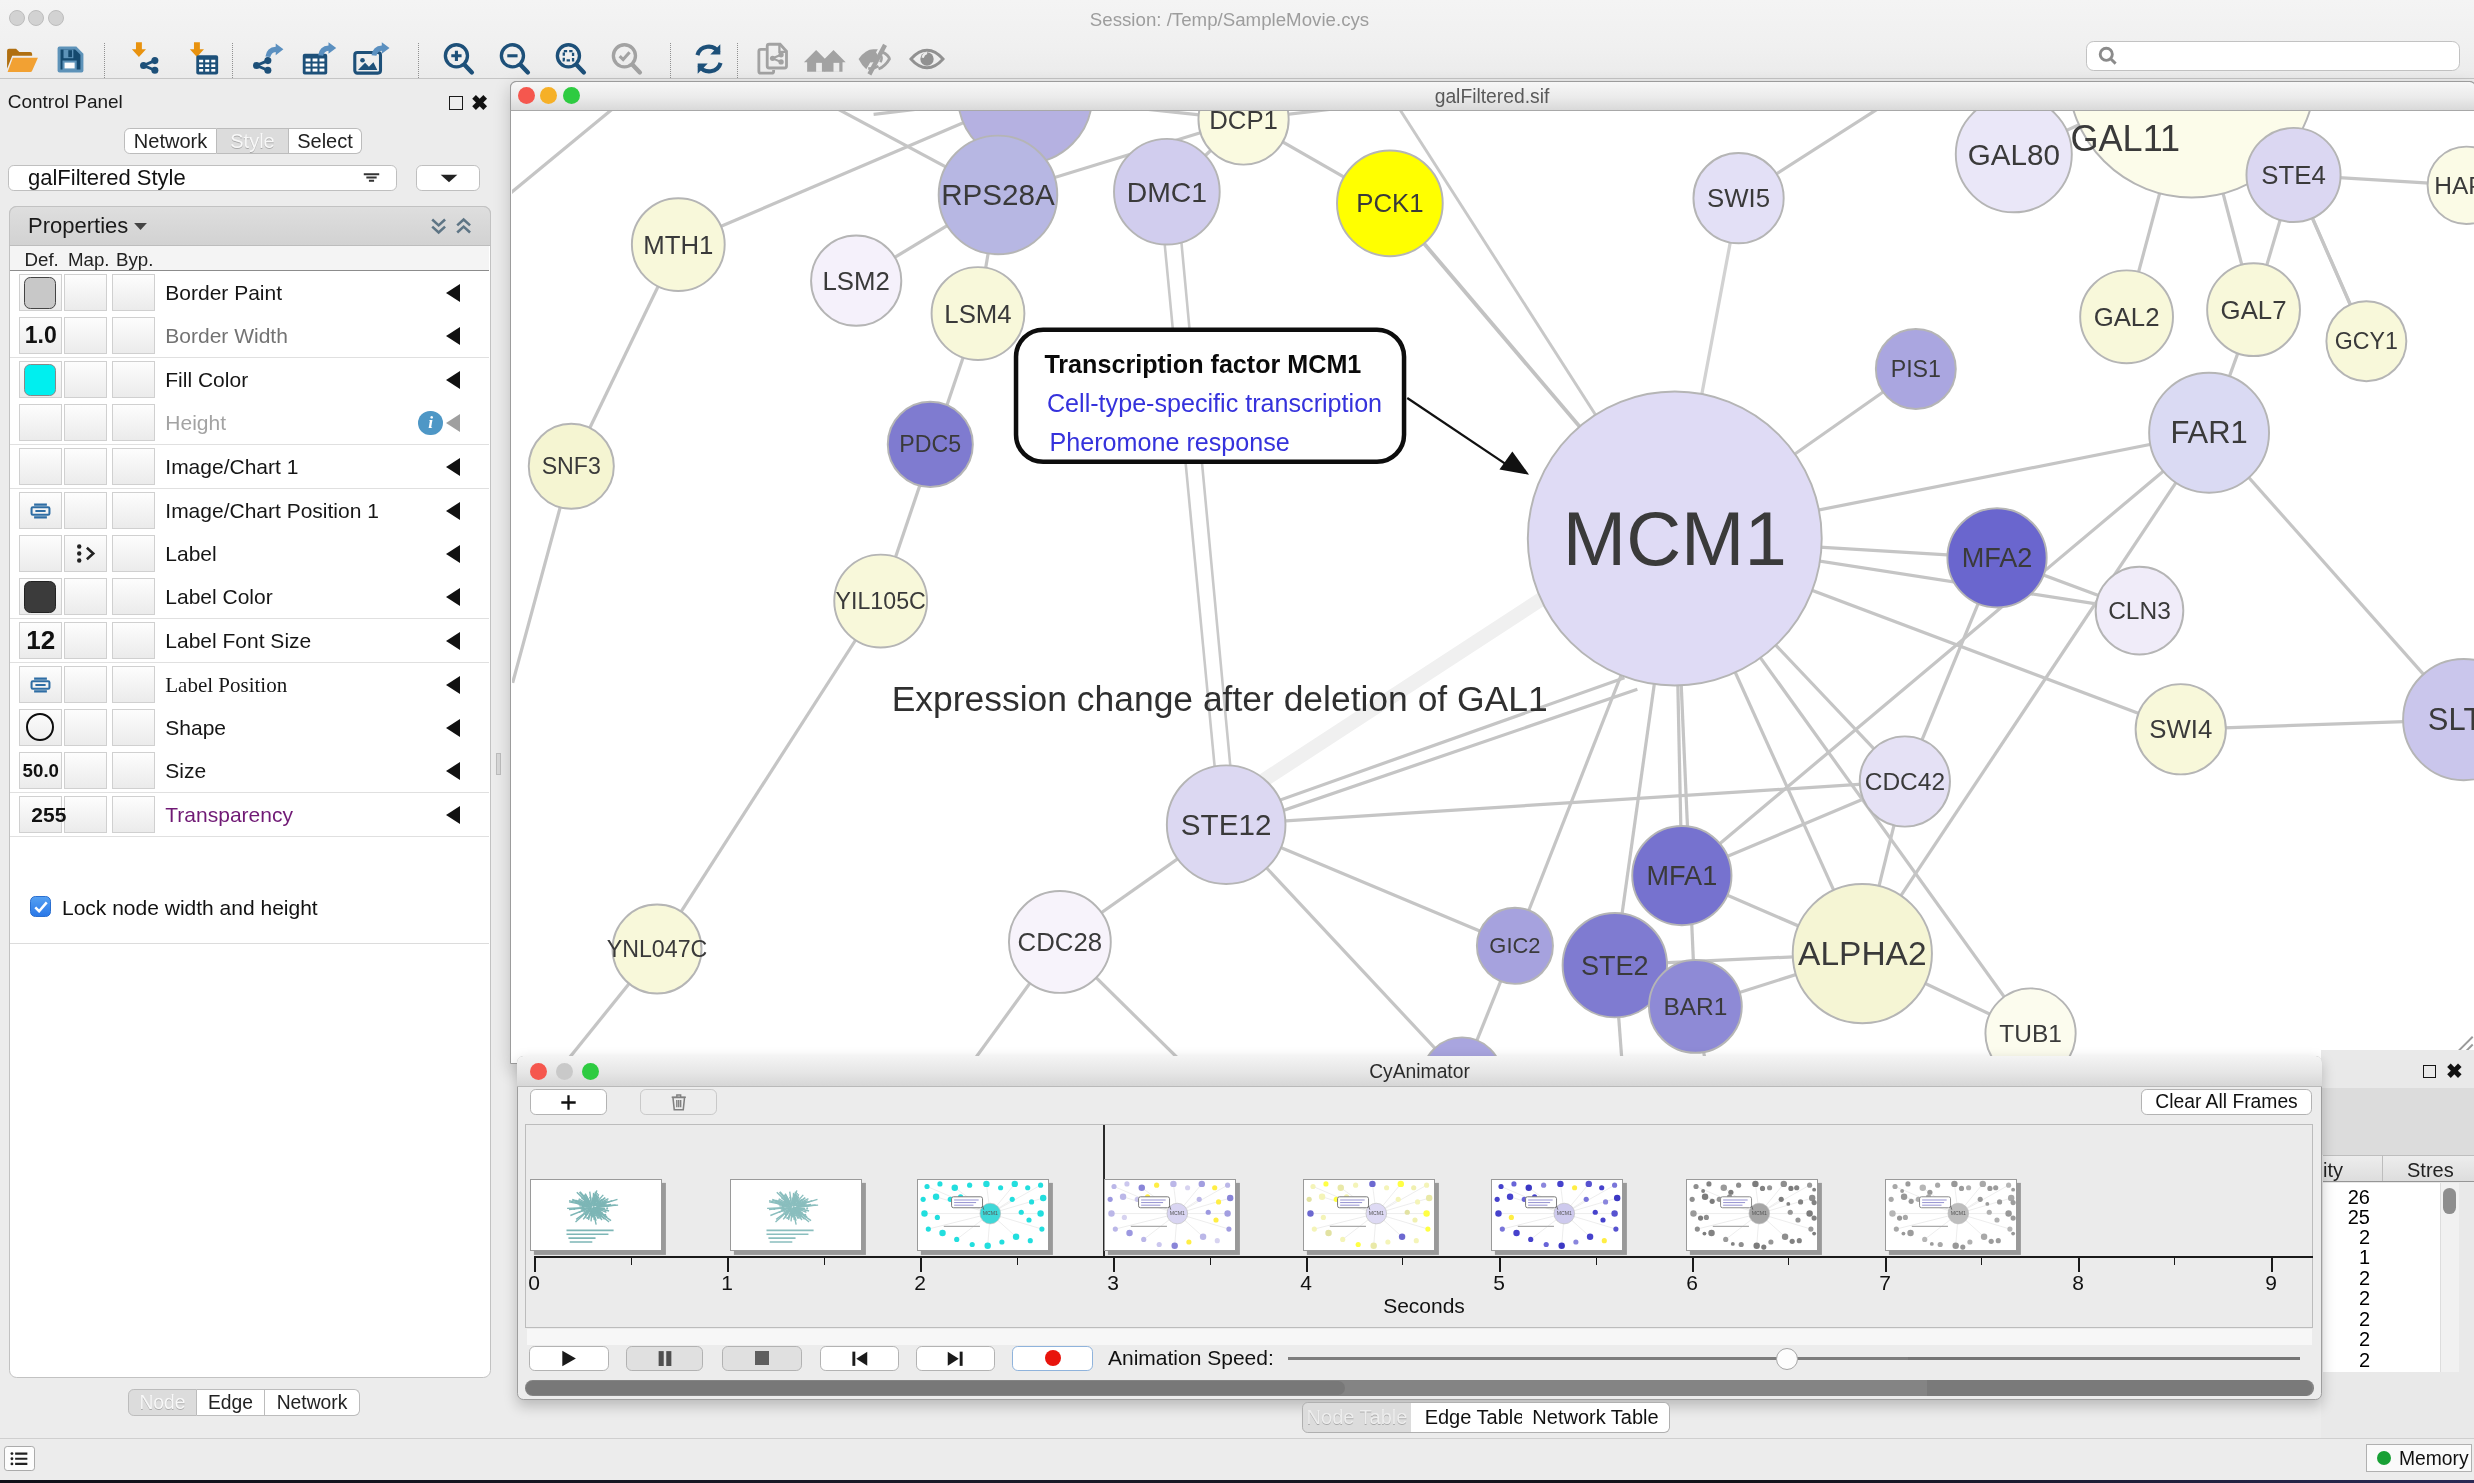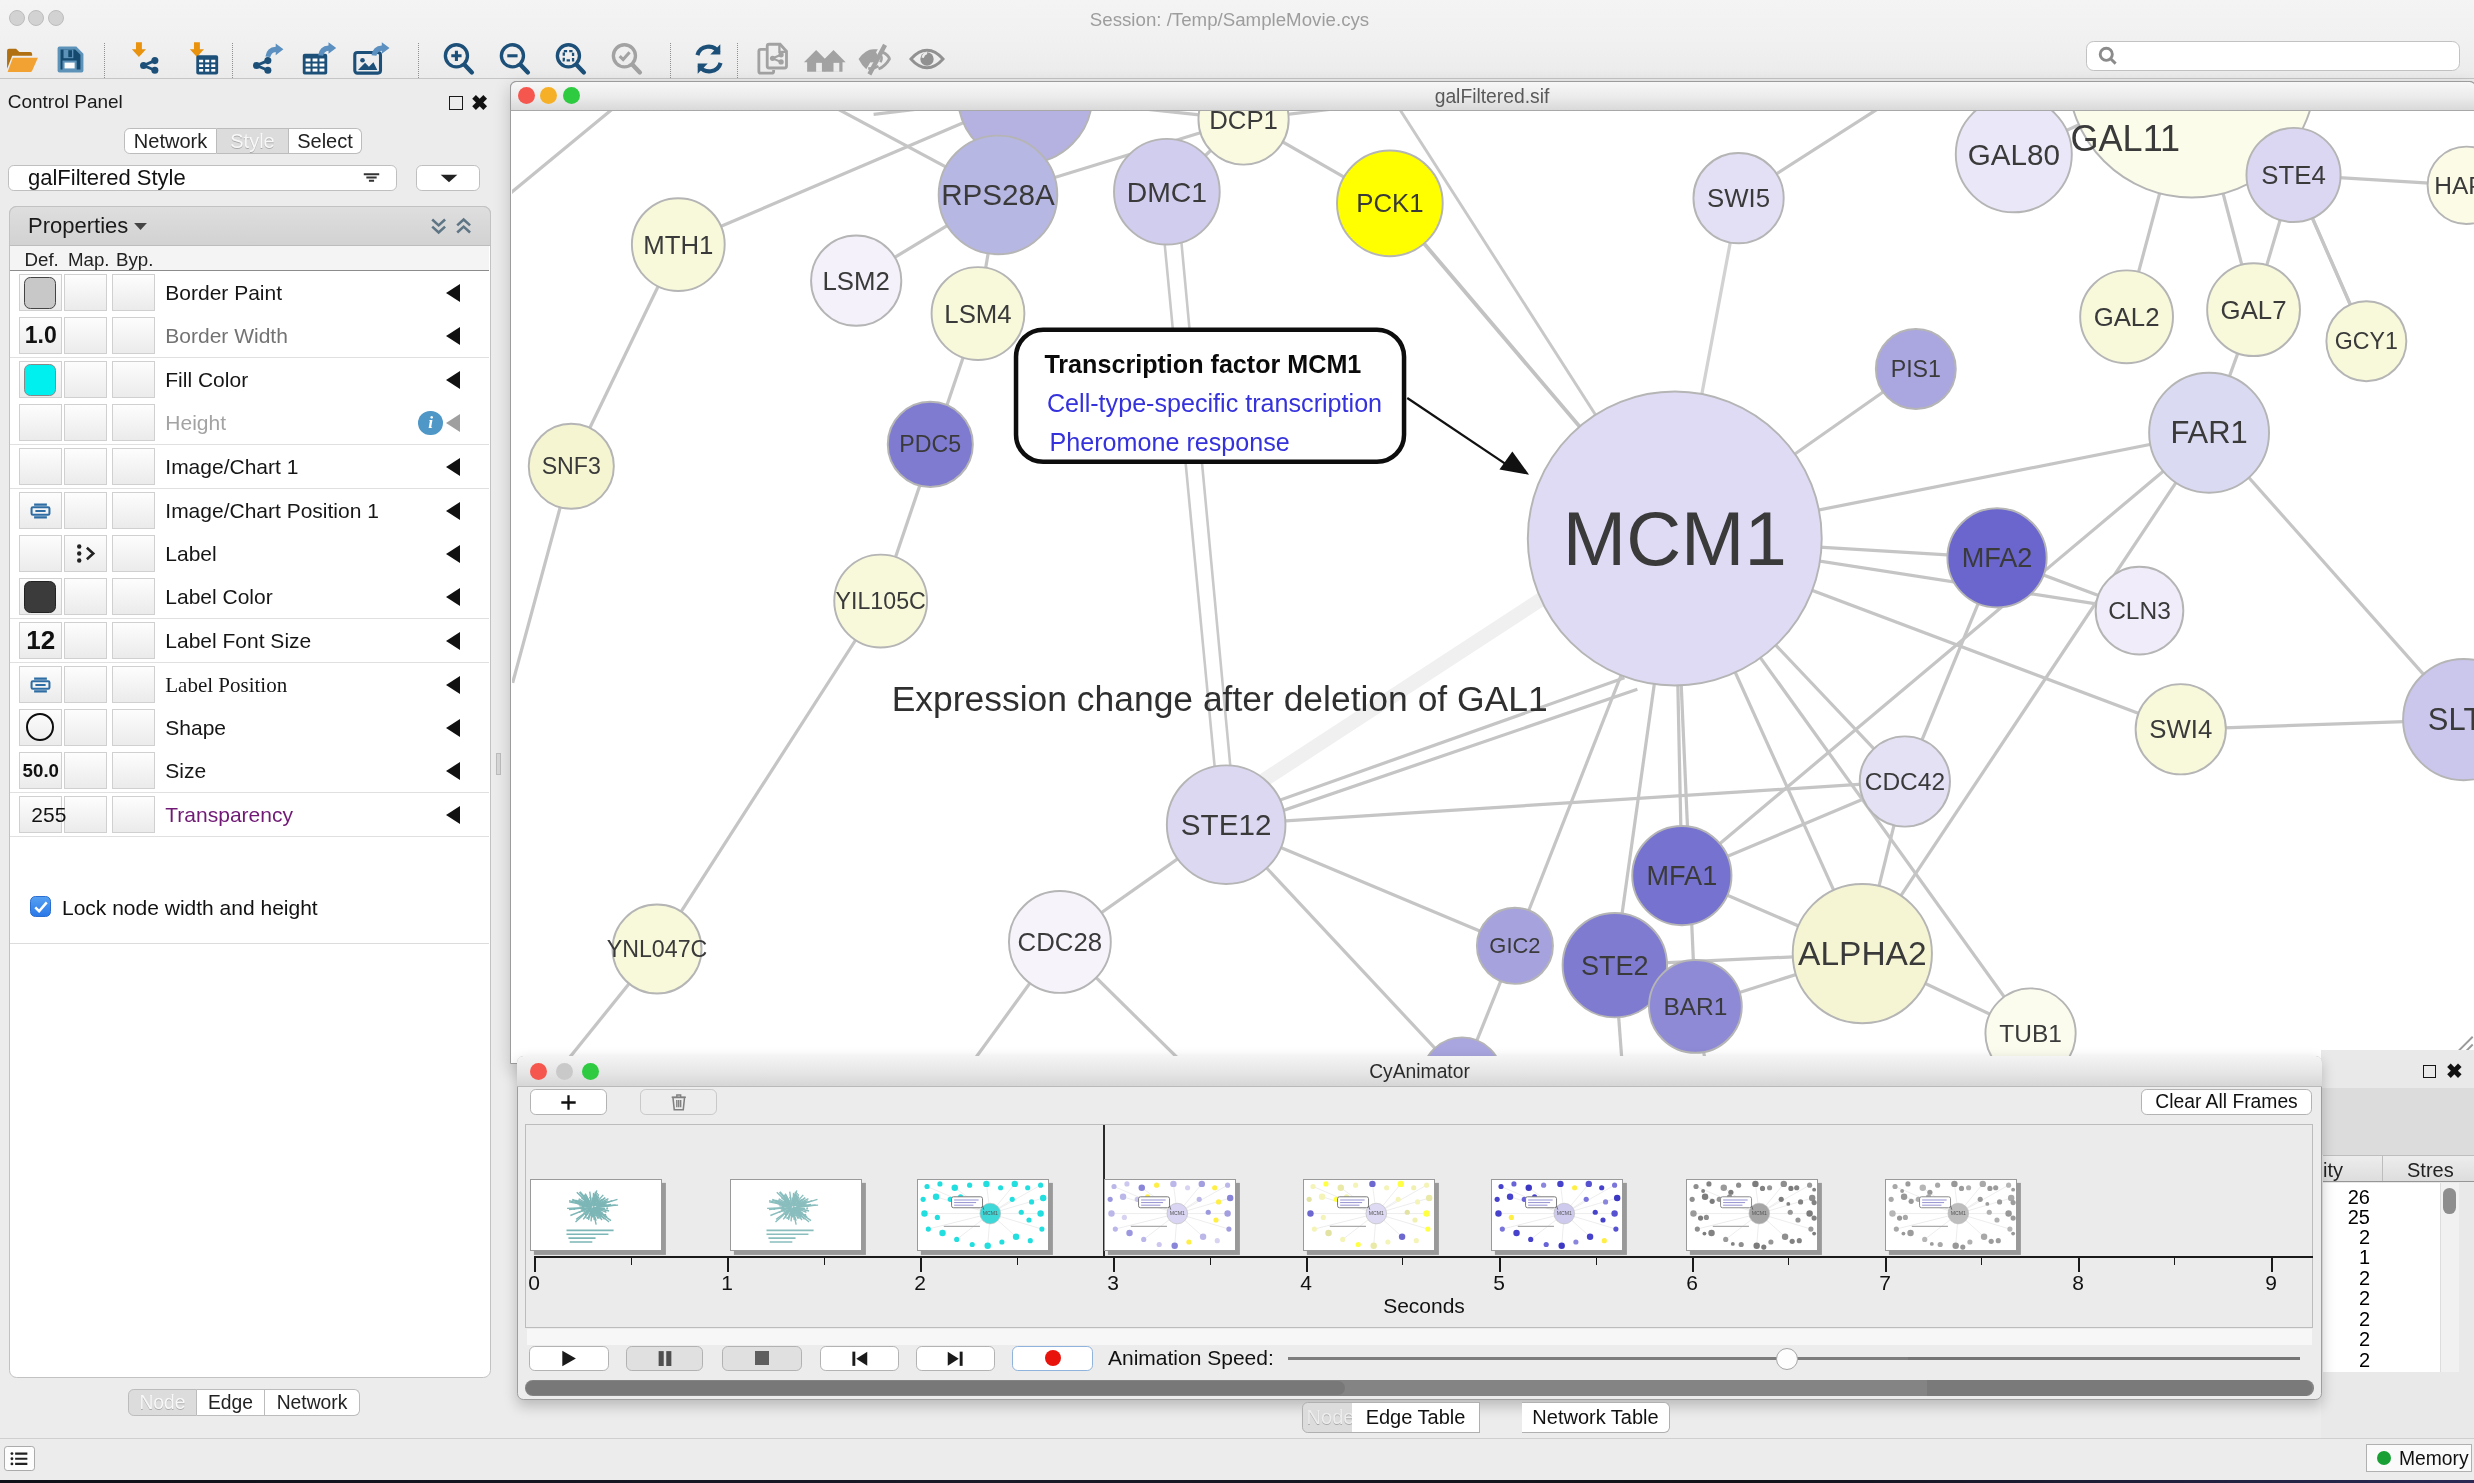--- a/index.html
+++ b/index.html
@@ -311,21 +311,21 @@
     <div class="cell" style="left:54px;"></div>
     <div class="cell" style="left:102px;"></div>
     <div style="position:absolute;left:9px;top:3.2px;width:43px;height:37px;display:flex;align-items:center;justify-content:center;font-size:18.7px;font-weight:bold;color:#111;">50.0</div>
     <div class="plabel" style="color:#161616;">Size</div>
     <div class="tri"></div>
   </div>
 <div class="prow" style="top:793px;">
     <div class="cell" style="left:9px;"></div>
     <div class="cell" style="left:54px;"></div>
     <div class="cell" style="left:102px;"></div>
-    <div style="position:absolute;left:9px;top:3.2px;width:43px;height:37px;display:flex;align-items:center;justify-content:center;font-size:21px;font-weight:normal;color:#111;padding-left:16px;">255</div>
+    <div style="position:absolute;left:9px;top:3.2px;width:43px;height:37px;display:flex;align-items:center;justify-content:center;font-size:21px;font-weight:bold;color:#111;padding-left:16px;">255</div>
     <div class="plabel" style="color:#701a75;">Transparency</div>
     <div class="tri"></div>
   </div>
 <div class="prow" style="top:877px;">
     <div class="cell" style="left:9px;"></div>
     <div class="cell" style="left:54px;"></div>
     <div class="cell" style="left:102px;"></div>
     <div class="plabel" style="color:#a3a3a3;">Width</div>
     <div class="info">i</div>
     <div class="tri gray"></div>
@@ -1236,21 +1236,21 @@
     <div style="width:16px;height:16px;border-radius:50%;background:#e8140c;"></div>
   </div>
 <div class="abs vc" style="left:1108px;top:1346px;height:24.5px;font-size:21px;color:#111;">Animation Speed:</div>
 <div class="abs" style="left:1288px;top:1357px;width:1012px;height:2.6px;background:#7d7d7d;"></div>
 <div class="abs" style="left:1776px;top:1348px;width:22px;height:22px;border-radius:50%;background:#fdfdfd;border:1.3px solid #a6a6a6;"></div>
 <div class="abs" style="left:525px;top:1380px;width:1789px;height:15.5px;background:#848484;border-radius:7.7px;"></div>
 <div class="abs" style="left:1927px;top:1380px;width:385px;height:15.5px;background:#7a7a7a;border-radius:0 7.7px 7.7px 0;"></div>
 <div class="abs" style="left:1908px;top:1357px;width:392px;height:2.6px;background:#757575;"></div>
 <div class="abs" style="left:526px;top:1381px;width:819px;height:14px;background:#787878;border-radius:7px;"></div>
 <div class="btab" style="left:1302px;width:110px;background:#dcdcdc;color:#ededed;text-shadow:0 0.6px 0.6px #aaa;border-radius:5.8px 0 0 5.8px;">Node Table</div>
-<div class="btab" style="left:1352px;width:128px;border-left:none;">Edge Table</div>
+<div class="btab" style="left:1411px;width:128px;border-left:none;">Edge Table</div>
 <div class="btab" style="left:1522px;width:148px;border-left:none;border-radius:0 5.8px 5.8px 0;">Network Table</div>
 <div class="abs" id="statusline"></div>
 <div class="abs cc" style="left:3.9px;top:1446px;width:31px;height:24.5px;background:#fdfdfd;border:1.3px solid #ababab;border-radius:3.2px;">
     <svg width="18" height="15.5" viewBox="0 0 28 24">
       <circle cx="3" cy="4" r="2.2" fill="#222"></circle>
       <circle cx="3" cy="12" r="2.2" fill="#222"></circle>
       <circle cx="3" cy="20" r="2.2" fill="#222"></circle>
       <path d="M8 4 L27 4 M8 12 L27 12 M8 20 L27 20" stroke="#222" stroke-width="3.4"></path>
     </svg>
   </div>

